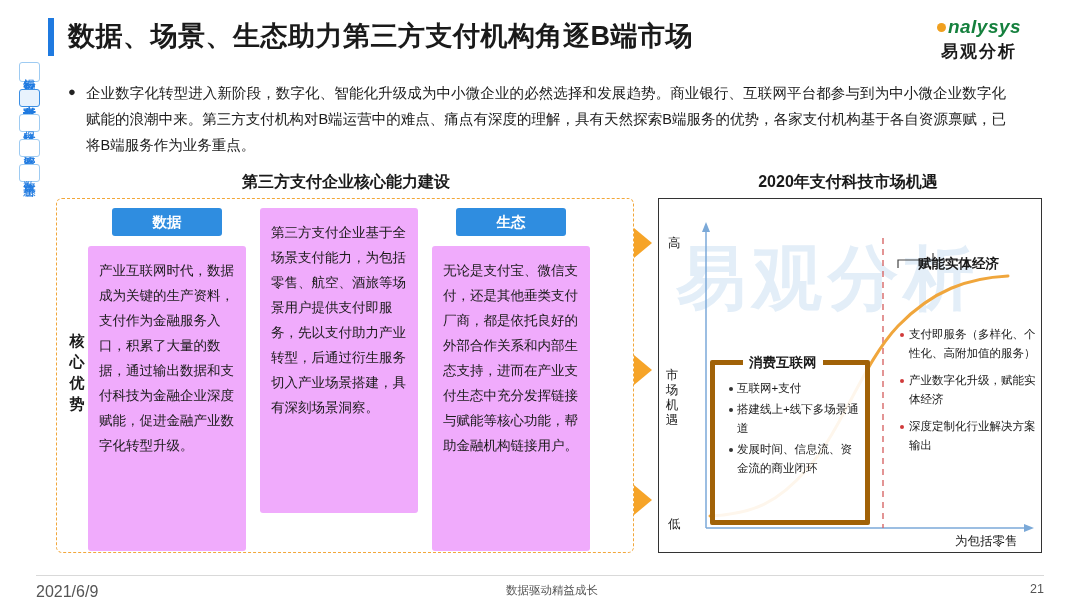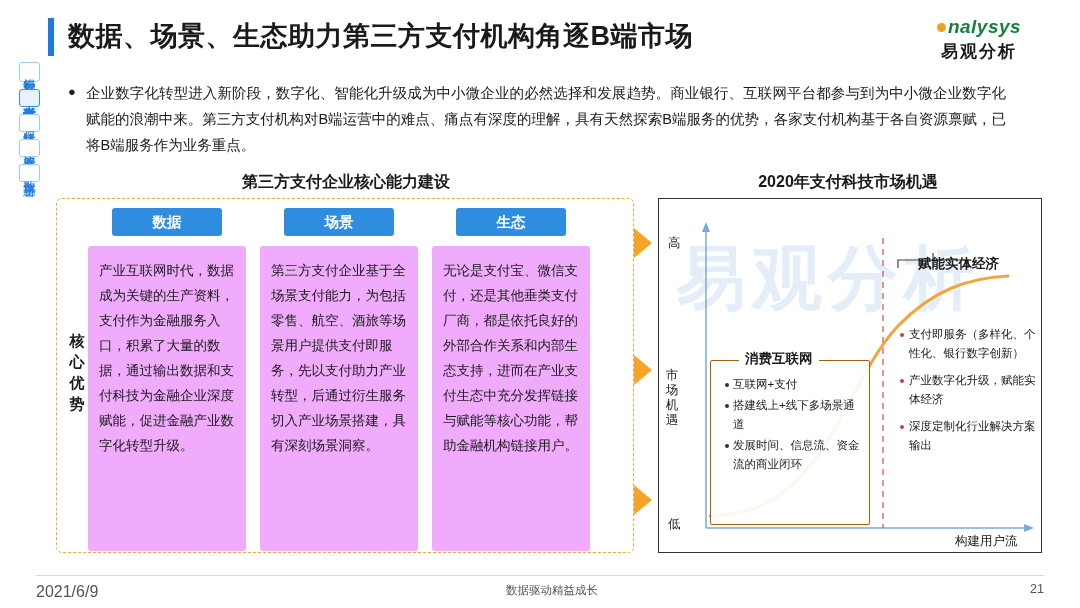--- a/index.html
+++ b/index.html
@@ -154,21 +154,21 @@
     text-align: center;
   }
   .axis-hi { position: absolute; left: 668px; top: 235px; font-size: 12.5px; color: #1a1a1a; }
   .axis-lo { position: absolute; left: 668px; top: 516px; font-size: 12.5px; color: #1a1a1a; }
   .axis-x-label {
     position: absolute; left: 955px; top: 533px; font-size: 12.5px; color: #1a1a1a;
   }
   .chart-svg { position: absolute; left: 658px; top: 198px; }
   .box-consumer {
     position: absolute; left: 710px; top: 360px; width: 160px; height: 165px;
-    border: 1px solid #a16207; background: rgba(255,255,255,0.9);
+    border: 5px solid #a16207; background: rgba(255,255,255,0.9);
     border-radius: 2px;
   }
   .box-consumer .bt {
     position: absolute; left: 28px; top: -11px;
     background: #fff; padding: 0 6px;
     font-size: 13.5px; font-weight: bold; color: #1a1a1a;
   }
   .box-consumer ul {
     margin: 14px 0 0 0; padding: 0 6px 0 14px; list-style: none;
   }
@@ -236,21 +236,20 @@
 
 <div class="left-panel"></div>
 <div class="core-label">核心优势</div>
 
 <div class="cols">
   <div class="col">
     <div class="col-head">数据</div>
     <div class="col-body">产业互联网时代，数据成为关键的生产资料，支付作为金融服务入口，积累了大量的数据，通过输出数据和支付科技为金融企业深度赋能，促进金融产业数字化转型升级。</div>
   </div>
   <div class="col">
-    <div class="col-head">场景</div>
     <div class="col-body">第三方支付企业基于全场景支付能力，为包括零售、航空、酒旅等场景用户提供支付即服务，先以支付助力产业转型，后通过衍生服务切入产业场景搭建，具有深刻场景洞察。</div>
   </div>
   <div class="col">
     <div class="col-head">生态</div>
     <div class="col-body">无论是支付宝、微信支付，还是其他垂类支付厂商，都是依托良好的外部合作关系和内部生态支持，进而在产业支付生态中充分发挥链接与赋能等核心功能，帮助金融机构链接用户。</div>
   </div>
 </div>
 
 <div class="arrow" id="arrow1"></div>
 <div class="arrow" id="arrow2"></div>
@@ -271,34 +270,34 @@
 
   <path d="M52,318 C95,316 120,305 150,270 C185,230 205,165 240,128 C275,92 310,80 350,78" fill="none" stroke="#f0a63c" stroke-width="3" stroke-linecap="round"></path>
 
   <path d="M240,70 L240,62 L310,62 L310,70" fill="none" stroke="#444" stroke-width="1.2"></path>
   <path d="M275,62 L275,55" fill="none" stroke="#444" stroke-width="1.2"></path>
 </svg>
 
 <div class="axis-hi">高</div>
 <div class="axis-lo">低</div>
 <div class="axis-y-label">市场机遇</div>
-<div class="axis-x-label">构建用户流</div>
+<div class="axis-x-label">为包括零售</div>
 
 <div class="box-consumer">
   <div class="bt">消费互联网</div>
   <ul>
     <li>互联网+支付</li>
     <li>搭建线上+线下多场景通道</li>
     <li>发展时间、信息流、资金流的商业闭环</li>
   </ul>
 </div>
 
 <div class="ind-title">赋能实体经济</div>
 <ul class="ind-list">
-  <li>支付即服务（多样化、个性化、银行数字创新）</li>
+  <li>支付即服务（多样化、个性化、高附加值的服务）</li>
   <li>产业数字化升级，赋能实体经济</li>
   <li>深度定制化行业解决方案输出</li>
 </ul>
 
 <div class="footer-line"></div>
 <div class="footer-date">2021/6/9</div>
 <div class="footer-center">数据驱动精益成长</div>
 <div class="footer-page">21</div>
 
 </body></html>

